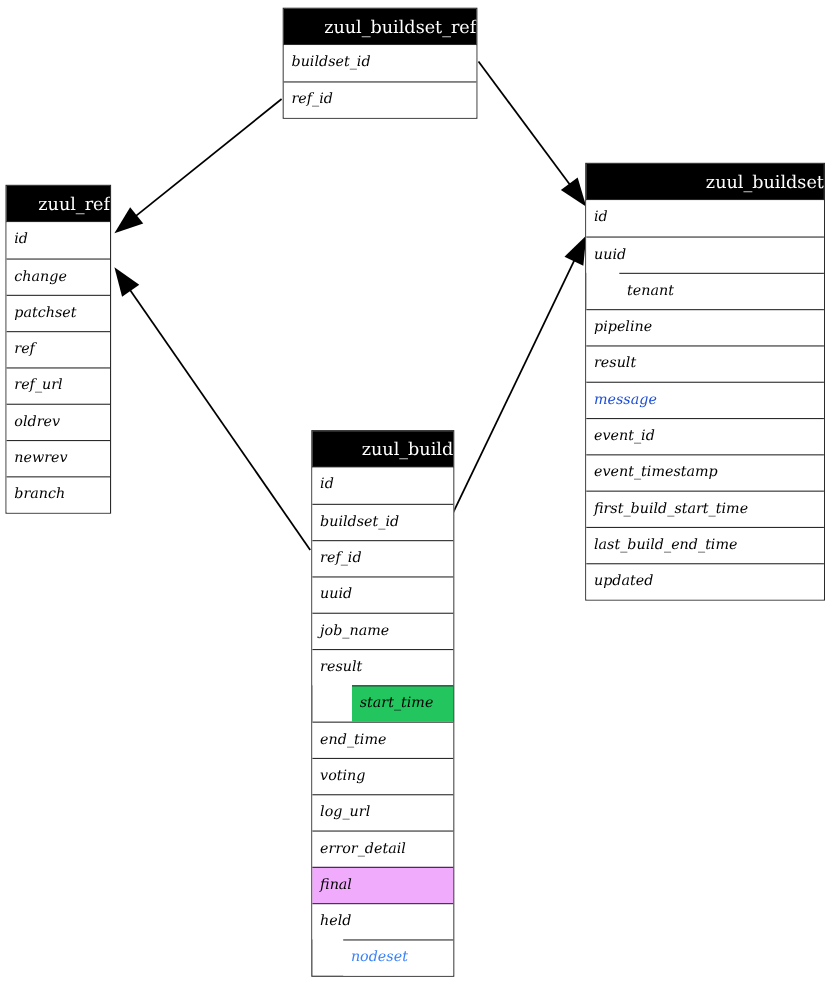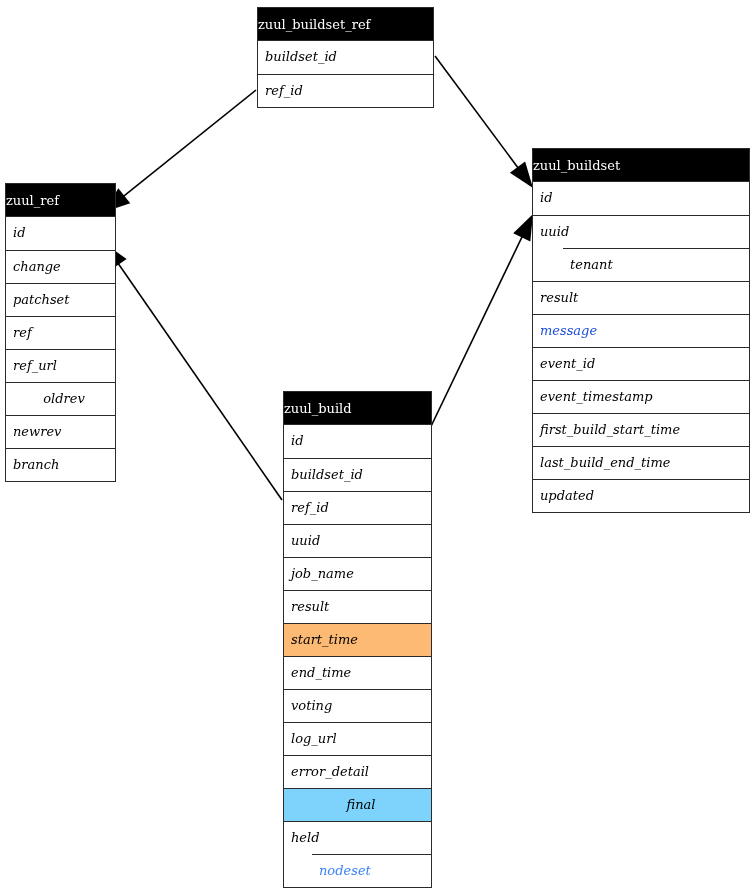--- a/index.html
+++ b/index.html
@@ -29,22 +29,22 @@
     position: absolute;
     box-sizing: border-box;
     border: 1px solid #2b2b2b;
     background: #ffffff;
     z-index: 2;
   }
   .entity-header {
     box-sizing: border-box;
     background: #000000;
     color: #ffffff;
-    text-align: left;
-    font-size: 13px;
+    text-align: right;
+    font-size: 16px;
     line-height: 33px;
     height: 33px;
     white-space: nowrap;
     overflow: hidden;
     border-bottom: 1px solid #2b2b2b;
   }
   .entity-field {
     box-sizing: border-box;
     color: #000000;
     font-size: 13px;
@@ -81,54 +81,55 @@
       <g>
         <line x1="411" y1="468" x2="526.02065580008" y2="228.5307657932761" stroke="#000000" stroke-width="1.6"></line>
         <polygon points="533,214 530.3064097914518,241.54985611193666 513.1795766604192,233.32358193088947" fill="#000000"></polygon>
       </g>
     </svg>
 <div class="entity" style="left: 257px; top: 7px; width: 177px;">
       <div class="entity-header" style="background: rgb(0, 0, 0); color: rgb(255, 255, 255);">zuul_buildset_ref</div>
       <div class="entity-field" style="background: rgb(255, 255, 255); color: rgb(0, 0, 0); border-top: none;">buildset_id</div>
       <div class="entity-field" style="background: rgb(255, 255, 255); color: rgb(0, 0, 0);">ref_id</div>
     </div>
-    <div class="entity" style="left: 5px; top: 183px; width: 111px;">
+    <div class="entity" style="left: 5px; top: 168px; width: 96px;">
       <div class="entity-header" style="background: rgb(0, 0, 0); color: rgb(255, 255, 255);">zuul_ref</div>
       <div class="entity-field" style="background: rgb(255, 255, 255); color: rgb(0, 0, 0); border-top: none;">id</div>
       <div class="entity-field" style="background: rgb(255, 255, 255); color: rgb(0, 0, 0);">change</div>
       <div class="entity-field" style="background: rgb(255, 255, 255); color: rgb(0, 0, 0);">patchset</div>
       <div class="entity-field" style="background: rgb(255, 255, 255); color: rgb(0, 0, 0);">ref</div>
       <div class="entity-field" style="background: rgb(255, 255, 255); color: rgb(0, 0, 0);">ref_url</div>
-      <div class="entity-field" style="background: rgb(255, 255, 255); color: rgb(0, 0, 0); text-align: center;">oldrev</div>
+      <div class="entity-field" style="background: rgb(255, 255, 255); color: rgb(0, 0, 0);">oldrev</div>
       <div class="entity-field" style="background: rgb(255, 255, 255); color: rgb(0, 0, 0);">newrev</div>
       <div class="entity-field" style="background: rgb(255, 255, 255); color: rgb(0, 0, 0);">branch</div>
     </div>
     <div class="entity" style="left: 532px; top: 148px; width: 218px;">
       <div class="entity-header" style="background: rgb(0, 0, 0); color: rgb(255, 255, 255);">zuul_buildset</div>
       <div class="entity-field" style="background: rgb(255, 255, 255); color: rgb(0, 0, 0); border-top: none;">id</div>
       <div class="entity-field" style="background: rgb(255, 255, 255); color: rgb(0, 0, 0);">uuid</div>
       <div class="entity-field" style="background: rgb(255, 255, 255); color: rgb(0, 0, 0); margin-left: 30px;">tenant</div>
+      <div class="entity-field" style="background: rgb(255, 255, 255); color: rgb(0, 0, 0);">pipeline</div>
       <div class="entity-field" style="background: rgb(255, 255, 255); color: rgb(0, 0, 0);">result</div>
       <div class="entity-field" style="background: rgb(255, 255, 255); color: #1d4ed8;">message</div>
       <div class="entity-field" style="background: rgb(255, 255, 255); color: rgb(0, 0, 0);">event_id</div>
       <div class="entity-field" style="background: rgb(255, 255, 255); color: rgb(0, 0, 0);">event_timestamp</div>
       <div class="entity-field" style="background: rgb(255, 255, 255); color: rgb(0, 0, 0);">first_build_start_time</div>
       <div class="entity-field" style="background: rgb(255, 255, 255); color: rgb(0, 0, 0);">last_build_end_time</div>
       <div class="entity-field" style="background: rgb(255, 255, 255); color: rgb(0, 0, 0);">updated</div>
     </div>
-    <div class="entity" style="left: 283px; top: 391px; width: 149px;">
+    <div class="entity" style="left: 283px; top: 391px; width: 130px;">
       <div class="entity-header" style="background: rgb(0, 0, 0); color: rgb(255, 255, 255);">zuul_build</div>
       <div class="entity-field" style="background: rgb(255, 255, 255); color: rgb(0, 0, 0); border-top: none;">id</div>
       <div class="entity-field" style="background: rgb(255, 255, 255); color: rgb(0, 0, 0);">buildset_id</div>
       <div class="entity-field" style="background: rgb(255, 255, 255); color: rgb(0, 0, 0);">ref_id</div>
       <div class="entity-field" style="background: rgb(255, 255, 255); color: rgb(0, 0, 0);">uuid</div>
       <div class="entity-field" style="background: rgb(255, 255, 255); color: rgb(0, 0, 0);">job_name</div>
       <div class="entity-field" style="background: rgb(255, 255, 255); color: rgb(0, 0, 0);">result</div>
-      <div class="entity-field" style="background: #fdba74; color: rgb(0, 0, 0);">start_time</div>
+      <div class="entity-field" style="background: #22c55e; color: rgb(0, 0, 0); margin-left: 36px;">start_time</div>
       <div class="entity-field" style="background: rgb(255, 255, 255); color: rgb(0, 0, 0);">end_time</div>
       <div class="entity-field" style="background: rgb(255, 255, 255); color: rgb(0, 0, 0);">voting</div>
       <div class="entity-field" style="background: rgb(255, 255, 255); color: rgb(0, 0, 0);">log_url</div>
       <div class="entity-field" style="background: rgb(255, 255, 255); color: rgb(0, 0, 0);">error_detail</div>
-      <div class="entity-field" style="background: #7dd3fc; color: rgb(0, 0, 0); text-align: center;">final</div>
+      <div class="entity-field" style="background: #f0abfc; color: rgb(0, 0, 0);">final</div>
       <div class="entity-field" style="background: rgb(255, 255, 255); color: rgb(0, 0, 0);">held</div>
       <div class="entity-field" style="background: rgb(255, 255, 255); color: #3b82f6; margin-left: 28px;">nodeset</div>
     </div>
   </div>
 
 </body></html>

